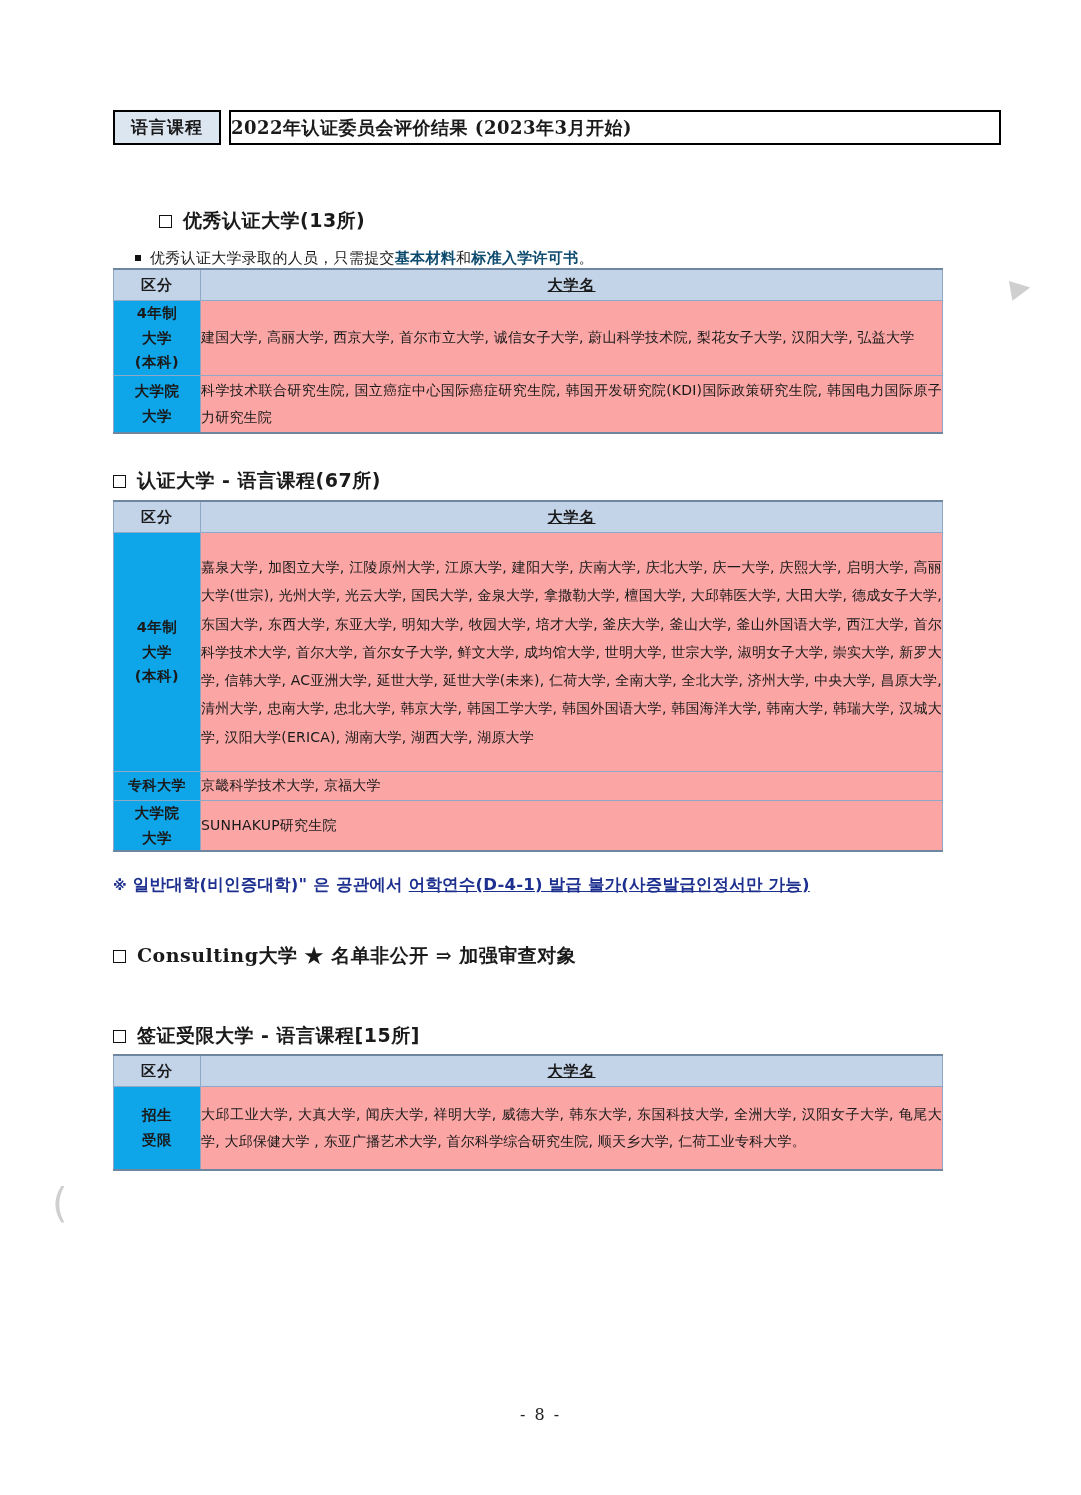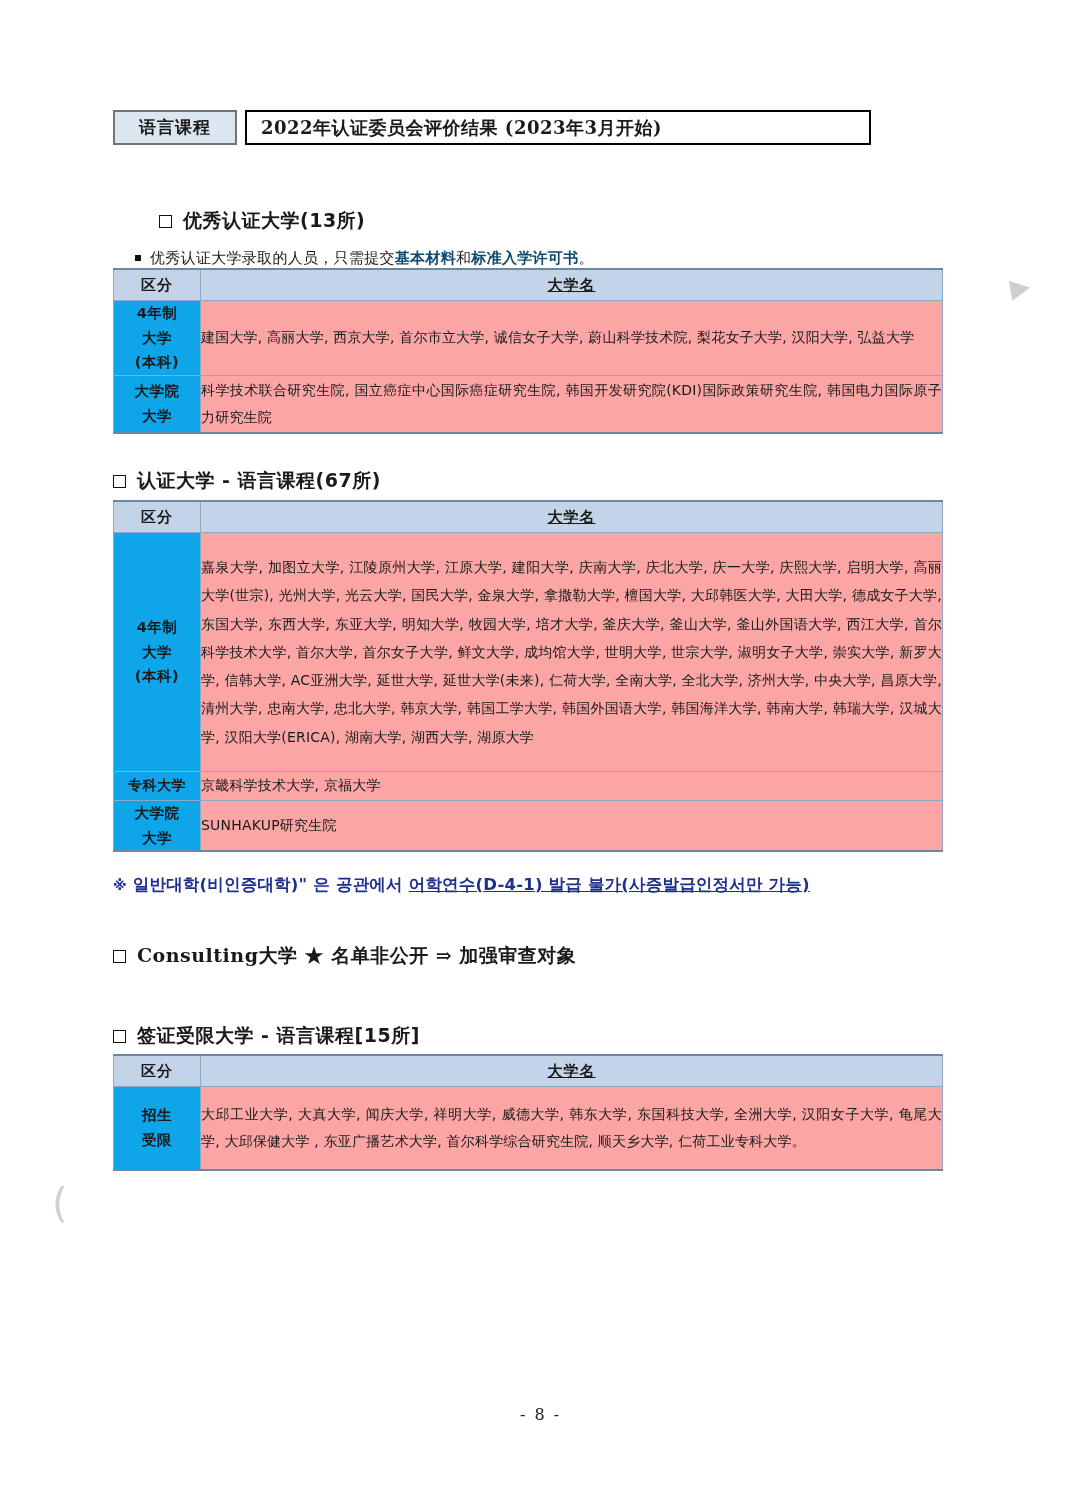--- a/index.html
+++ b/index.html
@@ -27,38 +27,37 @@
   
   .banner {
     position: absolute;
     left: 113px;
     top: 110px;
     display: flex;
     align-items: stretch;
     height: 35px;
   }
   .banner-tag {
-    width: 124px;
-    border: 2px solid #737373;
+    width: 108px;
+    border: 2px solid #000000;
     background: #dce6f1;
     display: flex;
     align-items: center;
     justify-content: center;
     font-size: 17px;
     font-weight: bold;
     letter-spacing: 1px;
     box-sizing: border-box;
   }
   .banner-title {
-    width: 626px;
+    width: 772px;
     margin-left: 8px;
     border: 2px solid #000;
     display: flex;
     align-items: center;
-    padding-left: 14px;
     font-size: 18px;
     font-weight: bold;
     letter-spacing: 0.5px;
     box-sizing: border-box;
     font-family: "DejaVu Serif", "Liberation Serif", serif;
   }
 
   
   .section-head {
     position: absolute;

